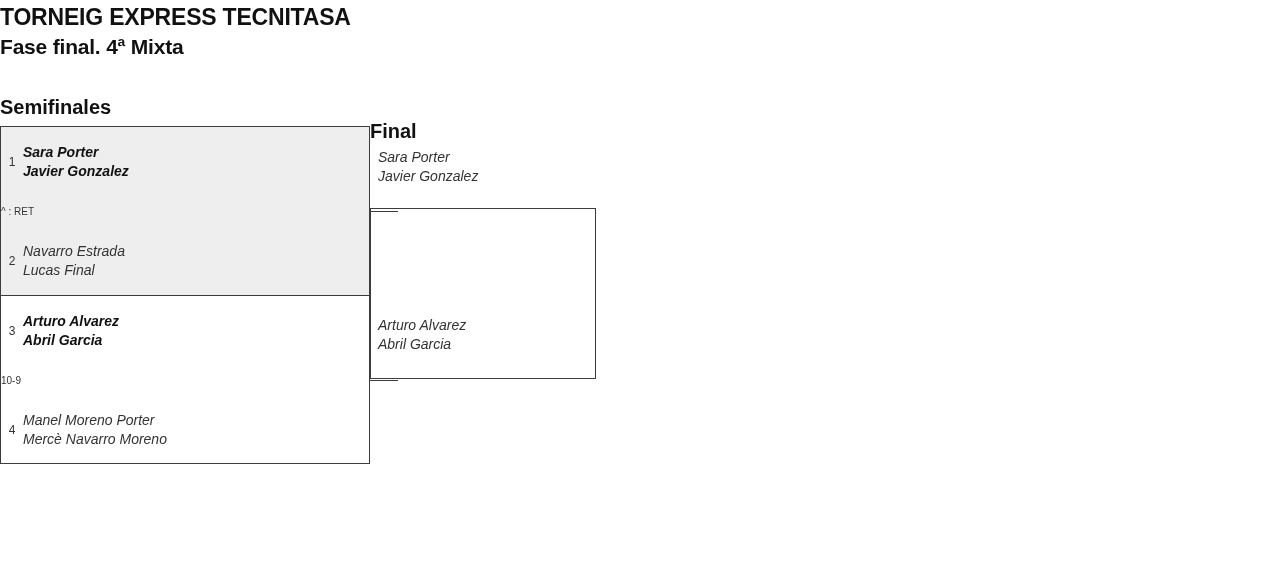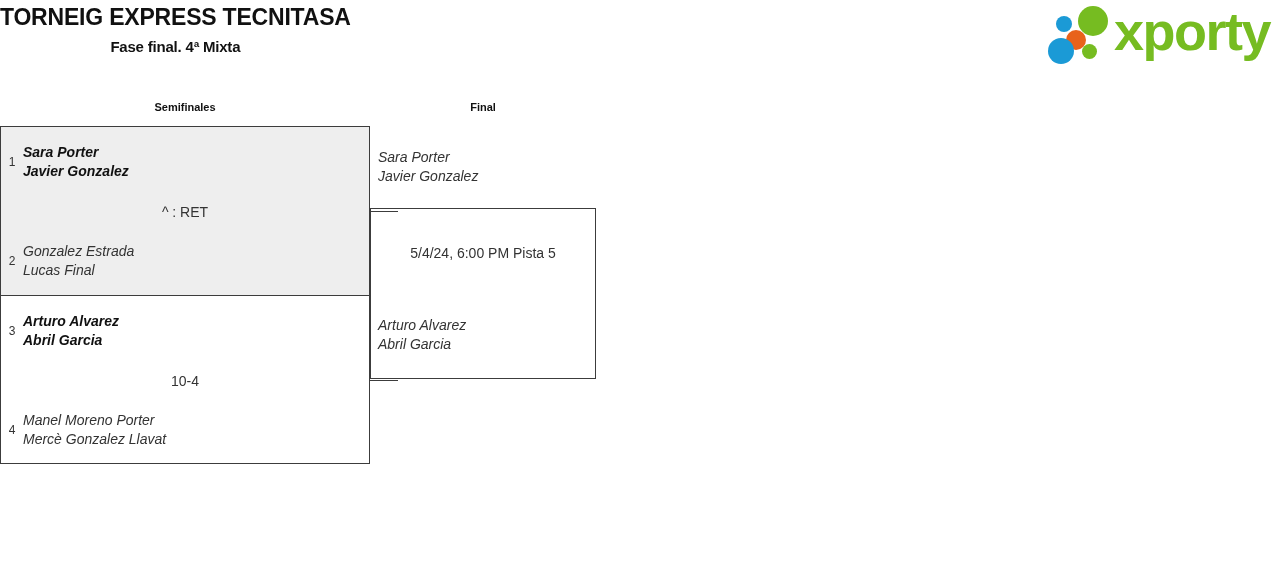--- a/index.html
+++ b/index.html
@@ -19,32 +19,32 @@
 
   
   .header {
     position: absolute;
     left: 0; top: 0;
     width: 1280px;
     height: 88px;
   }
   .title-block {
     position: absolute;
-    left: 0; top: 2px; text-align: center;
+    left: 0; top: 2px;
   }
   .title-line1 {
     font-size: 23px;
     font-weight: bold;
     letter-spacing: -0.2px;
     line-height: 30px;
     color: #111111;
     white-space: nowrap;
   }
   .title-line2 {
-    font-size: 15px;
+    font-size: 21px;
     font-weight: bold;
     letter-spacing: -0.2px;
     line-height: 30px;
     color: #111111;
     white-space: nowrap;
   }
 
   
   .logo {
     position: absolute;
@@ -71,29 +71,29 @@
     font-size: 54px;
     font-weight: bold;
     color: #76bc21;
     letter-spacing: -1.5px;
     line-height: 62px;
   }
 
   
   .round-header {
     position: absolute;
-    font-size: 11px;
-    font-weight: bold;
-    color: #111111;
-    text-align: center;
+    font-size: 20px;
+    font-weight: bold;
+    color: #111111;
+    text-align: left;
     top: 98px;
     line-height: 18px;
   }
   .round-header.r1 { left: 0px;   width: 370px; }
-  .round-header.r2 { left: 370px; width: 226px; }
+  .round-header.r2 { left: 370px; width: 226px; margin-top: 24px; }
 
   
   .bracket {
     position: absolute;
     left: 0;
     top: 126px;
     width: 1280px;
     height: 360px;
   }
 
@@ -148,22 +148,22 @@
   .team.winner .name {
     font-weight: bold;
     color: #111111;
   }
 
   .score {
     position: absolute;
     left: 0;
     top: 76px;
     width: 368px;
-    text-align: center;
-    font-size: 14px;
+    text-align: left;
+    font-size: 10px;
     line-height: 18px;
     color: #333333;
   }
 
   
   .stub {
     position: absolute;
     width: 28px;
     height: 0;
     border-top: 1px solid #3c3c3c;
@@ -218,30 +218,20 @@
 </style>
 </head>
 <body>
 
 <div class="header">
   <div class="title-block">
     <div class="title-line1">TORNEIG EXPRESS TECNITASA</div>
     <div class="title-line2">Fase final. 4ª Mixta</div>
   </div>
 
-  <div class="logo">
-    <div class="logo-dots">
-      <span class="dot dot-green-big"></span>
-      <span class="dot dot-blue-small"></span>
-      <span class="dot dot-orange"></span>
-      <span class="dot dot-blue-big"></span>
-      <span class="dot dot-green-small"></span>
-    </div>
-    <div class="logo-word">xporty</div>
-  </div>
 </div>
 
 <div class="round-header r1">Semifinales</div>
 <div class="round-header r2">Final</div>
 
 <div class="bracket">
 
   <div class="round1">
 
     <div class="match highlight">
@@ -249,56 +239,55 @@
         <span class="seed">1</span>
         <span class="names">
           <span class="name">Sara Porter</span>
           <span class="name">Javier Gonzalez</span>
         </span>
       </div>
       <div class="score">^ : RET</div>
       <div class="team bottom">
         <span class="seed">2</span>
         <span class="names">
-          <span class="name">Gonzalez Estrada</span>
+          <span class="name">Navarro Estrada</span>
           <span class="name">Lucas Final</span>
         </span>
       </div>
     </div>
 
     <div class="match last">
       <div class="team top winner">
         <span class="seed">3</span>
         <span class="names">
           <span class="name">Arturo Alvarez</span>
           <span class="name">Abril Garcia</span>
         </span>
       </div>
-      <div class="score">10-4</div>
+      <div class="score">10-9</div>
       <div class="team bottom">
         <span class="seed">4</span>
         <span class="names">
           <span class="name">Manel Moreno Porter</span>
-          <span class="name">Mercè Gonzalez Llavat</span>
+          <span class="name">Mercè Navarro Moreno</span>
         </span>
       </div>
     </div>
   </div>
 
   <div class="stub s1"></div>
   <div class="stub s2"></div>
 
   <div class="round2">
     <div class="final-team top">
       <span class="name">Sara Porter</span>
       <span class="name">Javier Gonzalez</span>
     </div>
 
     <div class="final-box"></div>
-    <div class="final-schedule">5/4/24, 6:00 PM Pista 5</div>
 
     <div class="final-team bottom">
       <span class="name">Arturo Alvarez</span>
       <span class="name">Abril Garcia</span>
     </div>
   </div>
 
 </div>
 
 </body></html>

